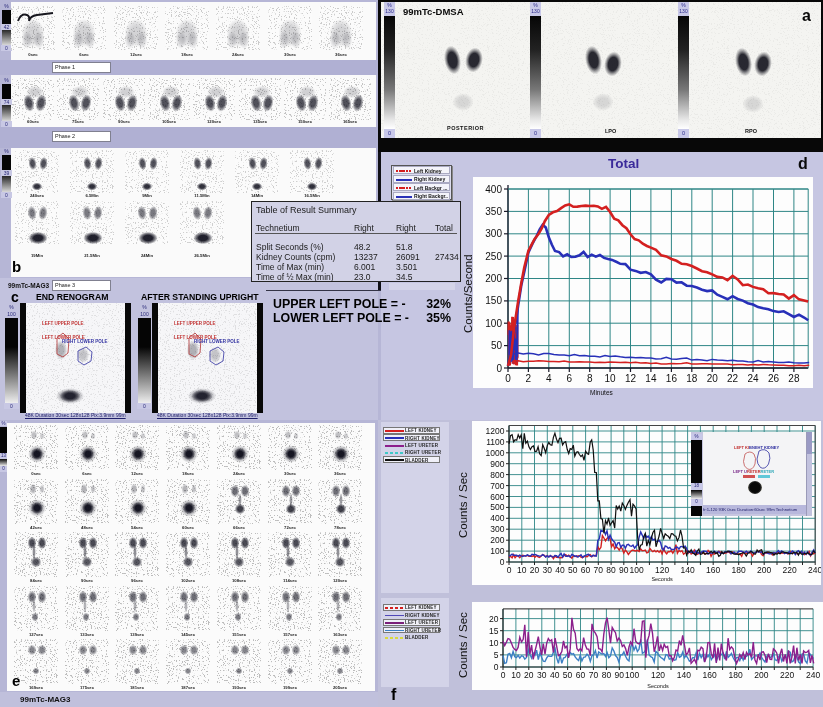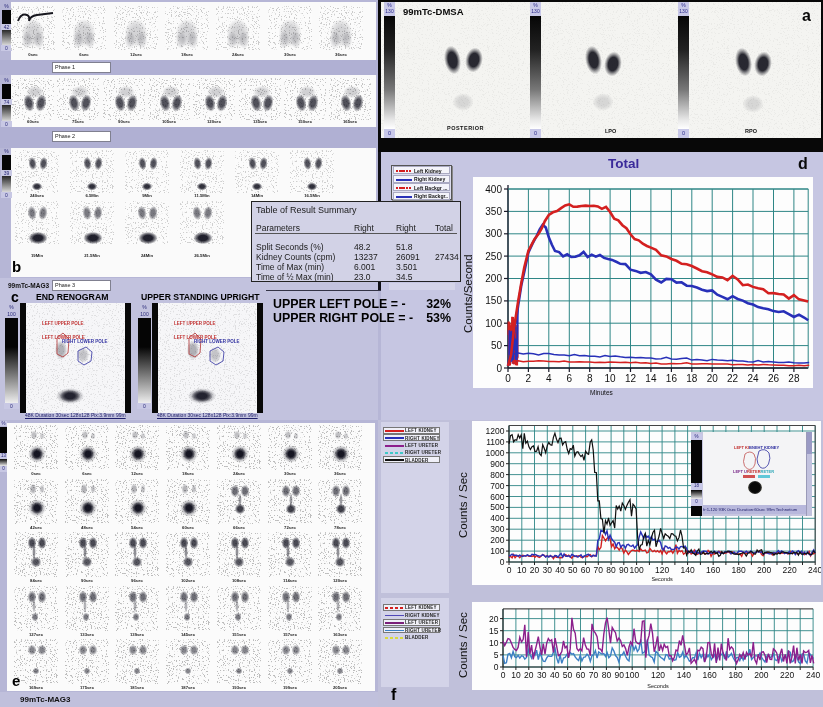--- a/index.html
+++ b/index.html
@@ -301,21 +301,21 @@
     <div style="position:absolute;left:12px;top:30px;width:22px;height:14px;background:radial-gradient(ellipse closest-side, rgba(15,15,28,0.92) 0%, rgba(15,15,28,0.92) 40%, rgba(15,15,28,0.46) 68%, transparent 88%);transform:rotate(0deg)"></div>
   </div>
 <div class="tlab" style="left:180px;top:253px">26.5Min</div>
 <div class="abs" style="left:12px;top:258px;font-size:15px;font-weight:bold;color:#000">b</div>
 <div class="abs" style="left:0;top:278px;width:378px;height:14px;background:#c2c2de"></div>
 <div class="abs" style="left:8px;top:282px;font-size:6.5px;font-weight:bold;color:#111">99mTc-MAG3</div>
 <div class="ph" style="left:52px;top:280px">Phase 3</div>
 <div class="abs" style="left:0;top:292px;width:378px;height:128px;background:#c2c2de"></div>
 <div class="abs" style="left:11px;top:289px;font-size:14px;font-weight:bold;color:#000">c</div>
 <div class="abs" style="left:36px;top:292px;font-size:8.7px;font-weight:bold;color:#000">END RENOGRAM</div>
-<div class="abs" style="left:141px;top:292px;font-size:8.7px;font-weight:bold;color:#000">UPPER STANDING UPRIGHT</div>
+<div class="abs" style="left:141px;top:292px;font-size:8.7px;font-weight:bold;color:#000">AFTER STANDING UPRIGHT</div>
 <div class="cb" style="left:5px;top:318px;height:88px;width:13px">
     <div style="position:absolute;top:0;left:0;width:13px;height:29px;background:#050505"></div>
     <div style="position:absolute;top:29px;left:0;width:13px;height:59px;background:linear-gradient(#050505,#fafafa)"></div>
   </div>
 <div class="cbl" style="left:4px;top:311px;width:15px"></div>
 <div class="cbl" style="left:4px;top:403px;background:#c8c8e4;width:15px">0</div>
 <div class="cbl" style="left:4px;top:304px;width:15px">%</div>
 <div class="cbl" style="left:4px;top:311px;width:15px">100</div>
 <div class="abs" style="left:20px;top:303px;width:6px;height:110px;background:#080808"></div>
 <div class="abs" style="left:26px;top:303px;width:99px;height:110px;background:#f6f6f8">
@@ -358,21 +358,21 @@
     </svg>
     <div style="position:absolute;left:16px;top:18px;font-size:4.5px;color:#c03030;font-weight:bold">LEFT UPPER POLE</div>
     <div style="position:absolute;left:16px;top:32px;font-size:4.5px;color:#c03030;font-weight:bold">LEFT LOWER POLE</div>
     <div style="position:absolute;left:36px;top:36px;font-size:4.5px;color:#3030a0;font-weight:bold">RIGHT LOWER POLE</div>
   </div>
 <div class="abs" style="left:257px;top:303px;width:6px;height:110px;background:#080808"></div>
 <div class="abs" style="left:25px;top:412px;font-size:5px;color:#20206a;text-decoration:underline;white-space:nowrap">48K Duration 30sec 128x128 Pix:3.9mm 99m</div>
 <div class="abs" style="left:157px;top:412px;font-size:5px;color:#20206a;text-decoration:underline;white-space:nowrap">48K Duration 30sec 128x128 Pix:3.9mm 99m</div>
 <div class="abs" style="left:273px;top:297px;width:178px;font-size:12.4px;font-weight:bold;color:#000;z-index:30">
 <div style="position:relative;height:14.2px">UPPER LEFT POLE = -<span style="position:absolute;right:0">32%</span></div>
-<div style="position:relative;height:14.2px">UPPER RIGHT POLE = -<span style="position:absolute;right:0">53%</span></div>
+<div style="position:relative;height:14.2px">LOWER LEFT POLE = -<span style="position:absolute;right:0">35%</span></div>
 </div>
 <div class="abs" style="left:378px;top:0;width:445px;height:152px;background:#080808"></div>
 <div class="abs" style="left:381px;top:2px;width:440px;height:136px;background:#f4f4f1">
     <svg width="440" height="136" style="position:absolute;left:0;top:0;opacity:0.08">
       <rect width="440" height="136" filter="url(#nz0)"></rect>
     </svg>
   </div>
 <div class="abs" style="left:384px;top:2px;width:11px;height:14px;background:#c8c8e8;font-size:5px;color:#2a2a8a;text-align:center;line-height:6px">%<br>130</div>
 <div class="abs" style="left:384px;top:16px;width:11px;height:113px;background:linear-gradient(#060606 0%,#222 30%,#777 65%,#e8e8e8 92%,#fff 100%)"></div>
 <div class="abs" style="left:384px;top:129px;width:11px;height:9px;background:#c8c8e8;font-size:5.5px;color:#2a2a8a;text-align:center;line-height:9px">0</div>
@@ -505,21 +505,21 @@
 <polyline points="36.0,178.0 36.3,153.3 36.6,168.2 36.9,154.6 37.2,163.0 37.5,158.9 37.8,185.1 38.0,167.0 38.3,168.3 38.6,153.7 38.9,174.2 39.2,164.7 39.5,186.4 39.8,173.2 40.1,175.8 40.4,182.7 40.6,155.9 40.9,173.5 41.2,149.3 41.5,165.0 41.8,164.4 42.1,163.1 42.4,161.5 42.7,182.7 43.0,171.0 43.3,179.1 43.5,172.6 43.8,184.9 44.1,149.8 44.4,180.1 45.0,128.3" fill="none" stroke="#2830b8" stroke-width="1.6" stroke-opacity="1.0"></polyline>
 <polyline points="39.1,179.8 40.1,177.3 45.2,175.9 50.3,177.1 55.4,176.3 60.5,176.8 65.6,178.0 70.7,176.5 75.8,176.5 80.9,177.6 86.1,177.9 91.2,178.0 96.3,178.7 101.4,177.6 106.5,178.8 111.6,178.6 116.7,179.3 121.8,179.3 126.9,179.9 132.0,178.5 137.1,179.6 142.2,179.0 147.3,179.8 152.4,180.4 157.5,180.3 162.6,180.7 167.7,180.5 172.8,180.9 177.9,181.0 183.0,181.9 188.2,181.7 193.3,180.3 198.4,181.9 203.5,182.3 208.6,181.6 213.7,181.1 218.8,183.1 223.9,182.5 229.0,182.9 234.1,183.8 239.2,182.4 244.3,183.0 249.4,183.2 254.5,183.8 259.6,183.3 264.7,184.1 269.8,184.0 274.9,184.7 280.0,185.0 285.1,183.6 290.2,184.9 295.4,184.6 300.5,184.9 305.6,185.4 310.7,185.6 315.8,185.0 320.9,185.8 326.0,185.9 331.1,185.9 336.2,185.4" fill="none" stroke="#2830b8" stroke-width="1.5" stroke-opacity="1.0"></polyline>
 <polyline points="39.1,186.5 40.1,184.2 45.2,183.7 50.3,184.8 55.4,184.3 60.5,184.2 65.6,183.7 70.7,184.0 75.8,184.5 80.9,184.6 86.1,184.7 91.2,184.0 96.3,184.9 101.4,184.9 106.5,184.7 111.6,185.0 116.7,185.1 121.8,185.6 126.9,185.2 132.0,185.5 137.1,184.9 142.2,185.2 147.3,185.5 152.4,185.3 157.5,185.8 162.6,185.3 167.7,185.9 172.8,185.7 177.9,186.5 183.0,186.0 188.2,186.9 193.3,187.1 198.4,186.5 203.5,186.8 208.6,186.4 213.7,185.7 218.8,187.0 223.9,187.0 229.0,186.7 234.1,186.7 239.2,187.1 244.3,187.1 249.4,186.9 254.5,187.0 259.6,187.7 264.7,187.4 269.8,187.5 274.9,188.0 280.0,187.5 285.1,188.1 290.2,187.4 295.4,187.8 300.5,187.9 305.6,188.3 310.7,188.2 315.8,188.8 320.9,188.7 326.0,188.2 331.1,188.8 336.2,188.2" fill="none" stroke="#d42020" stroke-width="1.5" stroke-opacity="1.0"></polyline>
 <polyline points="35.0,188.8 39.1,168.6 43.2,141.8 45.2,128.3 48.3,108.2 51.3,94.8 55.4,75.5 59.5,66.6 63.6,59.0 66.7,52.3 69.7,47.8 72.8,50.5 75.8,60.3 78.9,67.7 82.0,74.0 86.1,75.1 90.1,79.3 94.2,77.3 98.3,80.0 102.4,79.8 106.5,78.3 110.6,74.9 114.6,80.0 118.7,77.6 122.8,79.6 126.9,78.0 131.0,80.9 135.1,82.0 139.1,82.9 143.2,84.8 147.3,86.8 152.4,87.1 157.5,92.7 162.6,93.9 167.7,95.8 172.8,95.0 177.9,97.4 183.0,102.6 188.2,105.5 193.3,101.9 198.4,102.2 203.5,105.6 208.6,105.3 213.7,108.7 218.8,109.0 223.9,110.5 229.0,112.7 234.1,114.1 239.2,113.4 244.3,117.7 249.4,119.9 254.5,122.3 259.6,119.2 264.7,122.0 269.8,123.6 274.9,126.2 280.0,127.5 285.1,130.1 290.2,131.2 295.4,132.2 300.5,134.1 305.6,135.0 310.7,134.3 315.8,137.2 320.9,140.0 326.0,137.6 331.1,140.5 335.2,143.3" fill="none" stroke="#2830b8" stroke-width="2.6" stroke-opacity="1.0"></polyline>
 <polyline points="35.0,188.8 38.1,177.6 41.1,150.7 45.2,123.9 48.3,106.0 51.3,90.3 55.4,73.8 58.5,67.9 61.5,62.1 65.6,56.8 68.7,51.4 71.8,44.2 75.8,38.0 79.9,35.3 84.0,34.1 88.1,31.1 92.2,28.5 96.3,27.3 100.3,29.8 104.4,29.6 108.5,29.0 112.6,28.6 116.7,29.0 120.8,28.7 124.8,29.5 128.9,31.9 133.0,29.9 137.1,35.0 141.2,41.7 145.3,43.4 149.4,48.2 153.4,51.2 157.5,57.3 161.6,62.0 165.7,63.3 169.8,66.7 173.9,69.0 177.9,70.6 183.0,72.8 188.2,78.3 193.3,79.4 198.4,82.0 203.5,83.8 208.6,86.8 213.7,87.2 218.8,89.0 223.9,91.5 229.0,94.2 234.1,95.2 239.2,97.4 244.3,99.9 249.4,100.4 254.5,103.2 259.6,98.8 264.7,102.5 269.8,108.2 274.9,107.5 280.0,109.9 285.1,111.3 290.2,112.2 295.4,116.3 300.5,116.1 305.6,117.0 310.7,117.4 315.8,121.6 320.9,118.1 326.0,122.4 331.1,123.4 335.2,124.4" fill="none" stroke="#d42020" stroke-width="2.6" stroke-opacity="1.0"></polyline>
 </svg>
 <div class="abs" style="left:590px;top:389px;font-size:6.5px;color:#111">Minutes</div>
 <div class="abs" style="left:462px;top:333px;font-size:11.5px;color:#111;transform:rotate(-90deg);transform-origin:left top;white-space:nowrap">Counts/Second</div>
 <div class="abs" style="left:251px;top:201px;width:210px;height:81px;background:#d2d2e6;border:1px solid #222;font-size:8.5px;color:#1a1a1a">
 <div style="position:absolute;left:4px;top:3px;font-size:9px">Table of Result Summary</div>
-<div style="position:absolute;left:4px;top:21px">Parameters</div>
+<div style="position:absolute;left:4px;top:21px">Technetium</div>
 <div style="position:absolute;left:102px;top:21px">Right</div>
 <div style="position:absolute;left:144px;top:21px">Right</div>
 <div style="position:absolute;left:183px;top:21px">Total</div>
 <div style="position:absolute;left:3px;top:31px;width:202px;border-top:1px solid #555"></div>
 <div style="position:absolute;left:4px;top:40px">Split Seconds (%)</div>
     <div style="position:absolute;left:102px;top:40px">48.2</div>
     <div style="position:absolute;left:144px;top:40px">51.8</div>
 <div style="position:absolute;left:4px;top:50px">Kidney Counts (cpm)</div>
     <div style="position:absolute;left:102px;top:50px">13237</div>
     <div style="position:absolute;left:144px;top:50px">26091</div>

